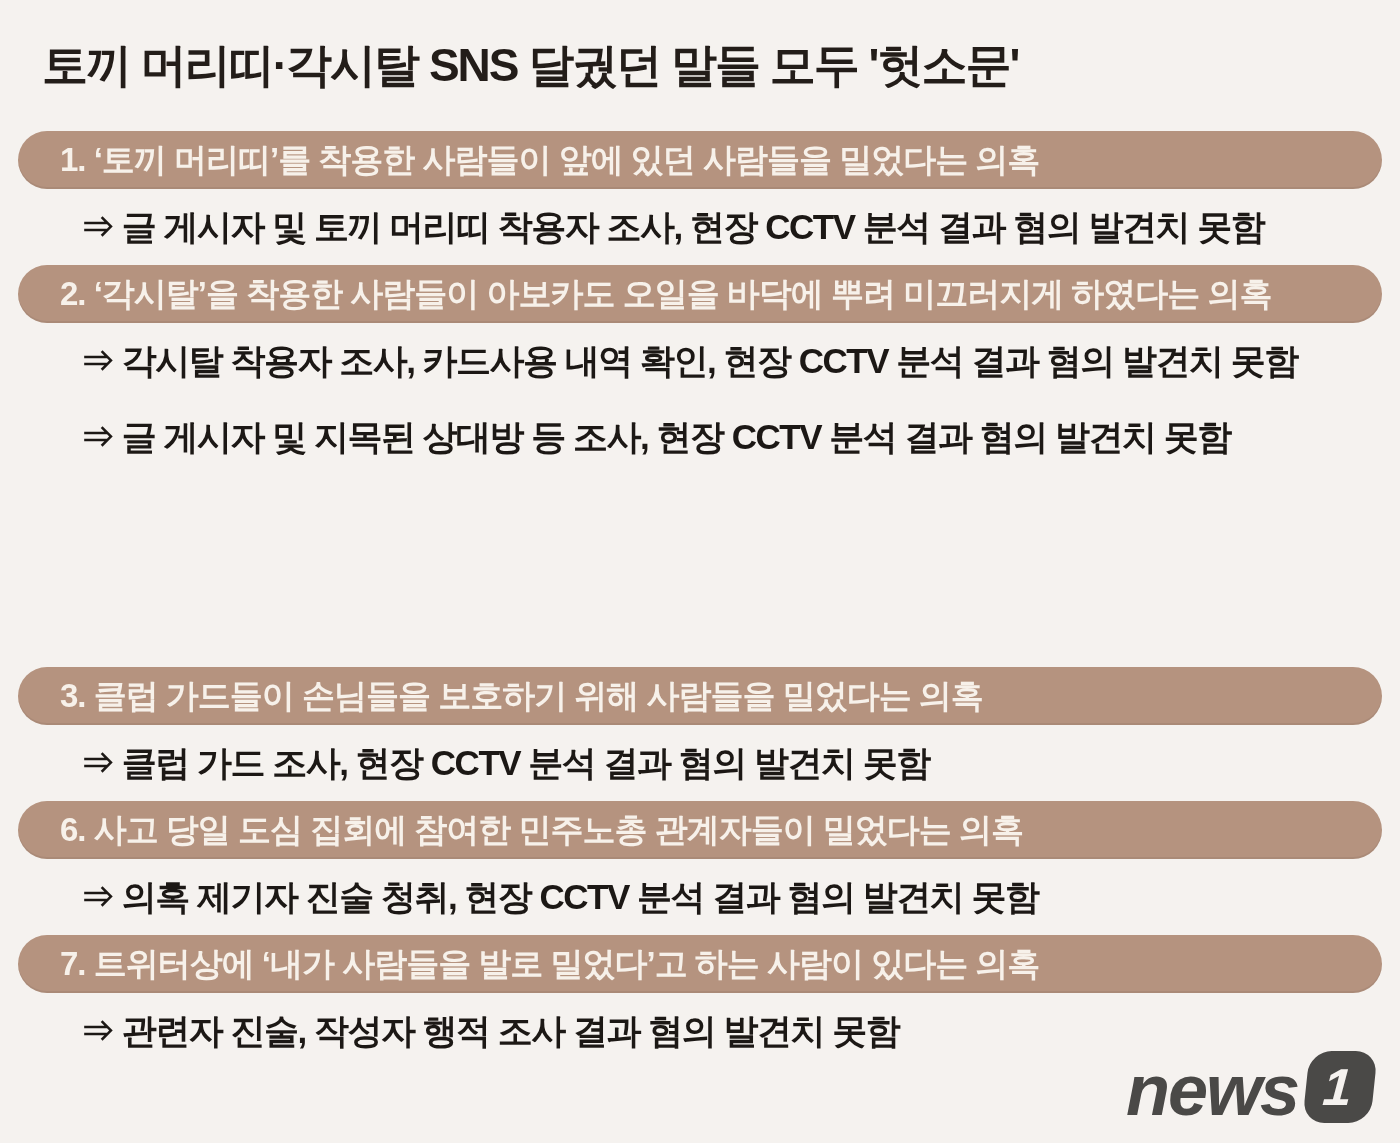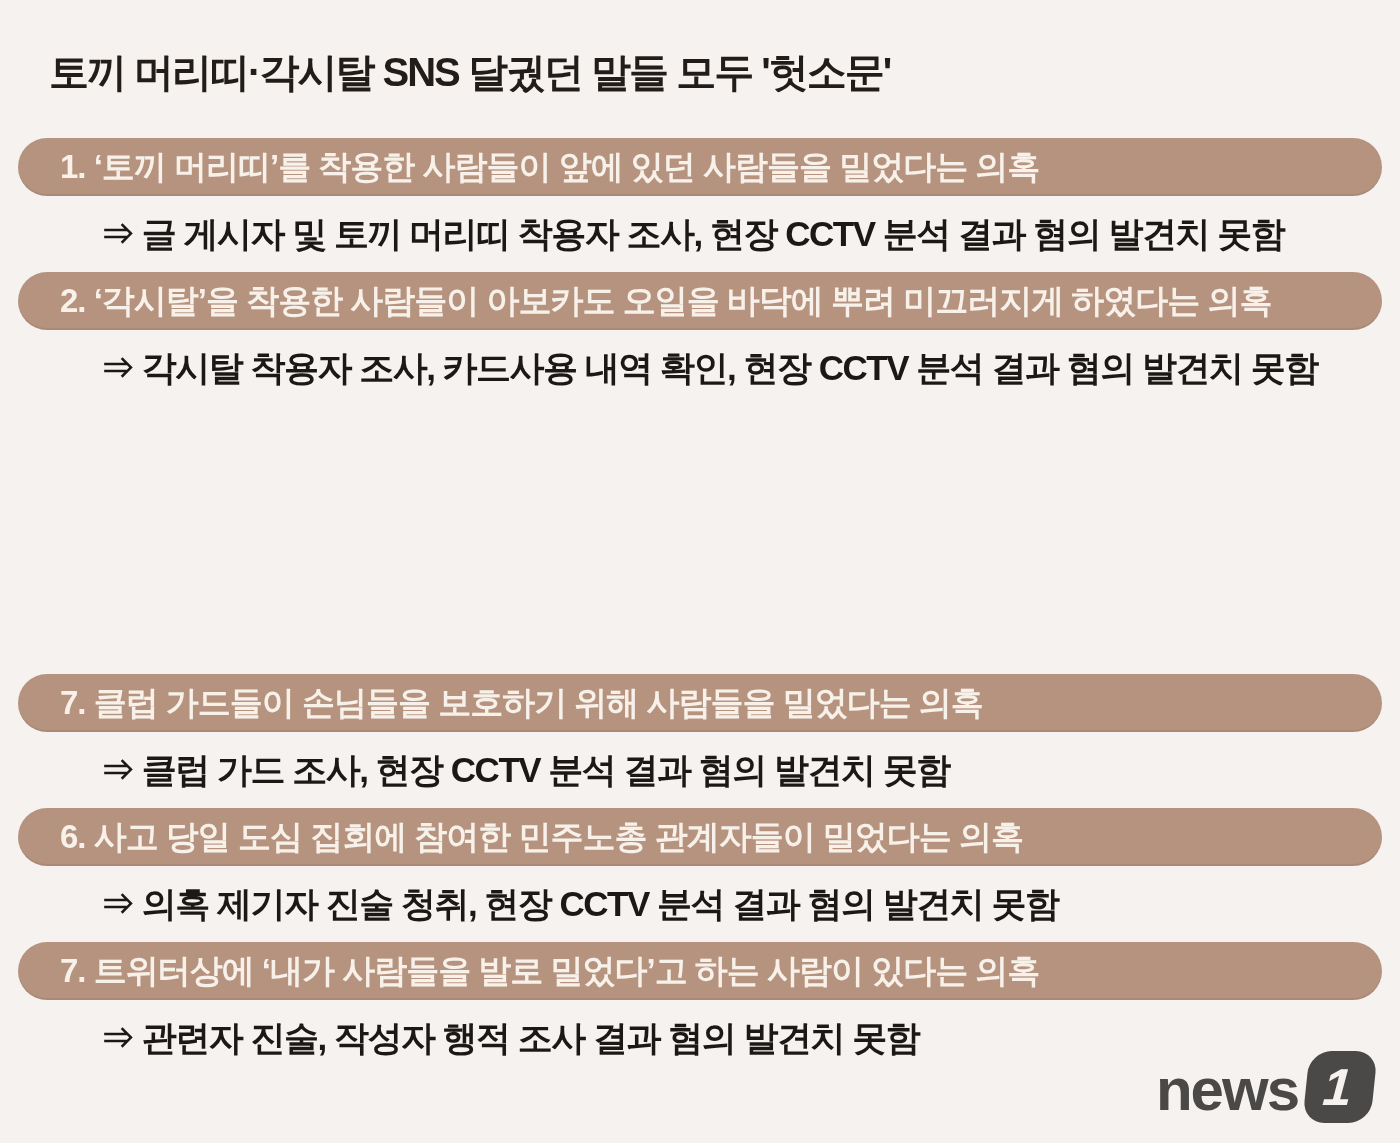--- a/index.html
+++ b/index.html
@@ -9,23 +9,23 @@
   body {
     width: 1400px;
     height: 1143px;
     background: #f5f2ef;
     font-family: "Liberation Sans", sans-serif;
     color: #1c1815;
     overflow: hidden;
     position: relative;
   }
   .page-title {
-    margin: 13px;
+    margin: 6px;
     padding: 26px 20px 0 36px;
-    font-size: 40px;
+    font-size: 46px;
     line-height: 66px;
     font-weight: bold;
     letter-spacing: -2px;
     color: #231d19;
     white-space: nowrap;
   }
   .items {
     margin-top: 33px;
   }
   .item {
@@ -47,41 +47,42 @@
     font-weight: bold;
     letter-spacing: -1px;
     color: #f7f1ea;
     white-space: nowrap;
     text-align: center;
   }
   .finding-line {
     height: 76px;
     display: flex;
     align-items: center;
-    padding-left: 100px;
+    padding-left: 80px;
     border-radius: 14px;
   }
   .finding-text {
     font-size: 35px;
     font-weight: bold;
     letter-spacing: -1.5px;
     color: #1c1815;
     white-space: nowrap;
   }
   .logo {
     position: absolute;
     right: 26px;
     bottom: 20px;
     display: flex;
     align-items: center;
     gap: 8px;
   }
   .logo-wordmark {
-    font-size: 60px;
+    font-size: 72px;
     font-weight: bold;
+    font-style: italic;
     letter-spacing: -2px;
     color: #4a4947;
     line-height: 1;
     transform: translateY(3px);
   }
   .logo-badge {
     width: 68px;
     height: 72px;
     background: #4a4947;
     border-radius: 22px;
@@ -118,28 +119,31 @@
   <div class="item">
     <div class="claim-bar">
       <span class="claim-text">2. ‘각시탈’을 착용한 사람들이 아보카도 오일을 바닥에 뿌려 미끄러지게 하였다는 의혹</span>
     </div>
     <div class="finding-line">
       <span class="finding-text">⇒ 각시탈 착용자 조사, 카드사용 내역 확인, 현장 CCTV 분석 결과 혐의 발견치 못함</span>
     </div>
   </div>
 
   <div class="item">
+    <div class="finding-line">
+      <span class="finding-text">⇒ 글 게시자 및 지목된 상대방 등 조사, 현장 CCTV 분석 결과 혐의 발견치 못함</span>
+    </div>
   </div>
 
   <div class="item">
   </div>
 
   <div class="item">
     <div class="claim-bar">
-      <span class="claim-text">7. 클럽 가드들이 손님들을 보호하기 위해 사람들을 밀었다는 의혹</span>
+      <span class="claim-text">3. 클럽 가드들이 손님들을 보호하기 위해 사람들을 밀었다는 의혹</span>
     </div>
     <div class="finding-line">
       <span class="finding-text">⇒ 클럽 가드 조사, 현장 CCTV 분석 결과 혐의 발견치 못함</span>
     </div>
   </div>
 
   <div class="item">
     <div class="claim-bar">
       <span class="claim-text">6. 사고 당일 도심 집회에 참여한 민주노총 관계자들이 밀었다는 의혹</span>
     </div>

